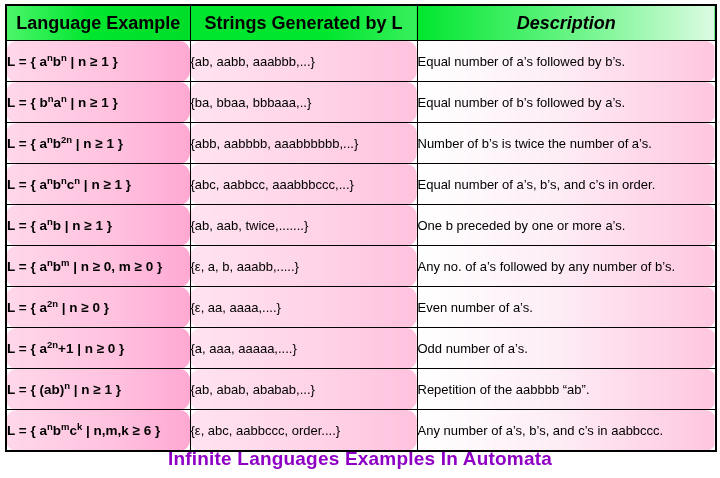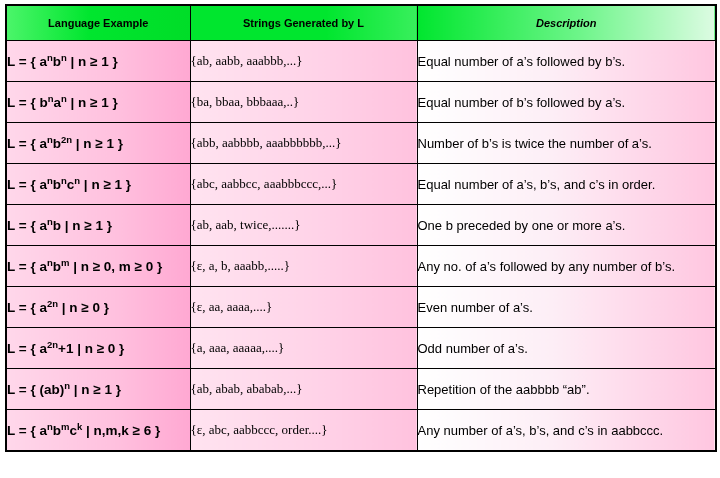--- a/index.html
+++ b/index.html
@@ -28,44 +28,44 @@
 
   table.lang-table th,
   table.lang-table td {
     border: 1px solid #000000;
     padding: 0;
     vertical-align: middle;
   }
 
   th.head {
     height: 34px;
-    font-size: 11px;
+    font-size: 18px;
     font-weight: bold;
     color: #000000;
     text-align: center;
   }
   th.head-0 { background: linear-gradient(to right, #4bf56a 0%, #00e62e 45%, #00dd28 100%); }
   th.head-1 { background: linear-gradient(to right, #00e62e 0%, #00e62e 60%, #38ef5c 100%); }
   th.head-2 { background: linear-gradient(to right, #00e62e 0%, #6ef58a 55%, #dcfbe2 100%); font-style: italic; }
 
   td.cell {
     height: 40px;
     font-size: 13px;
     color: #000000;
+    border-radius: 11px;
   }
   td.col-lang {
     background: linear-gradient(to right, #ffd7ea 0%, #ffc0de 60%, #ffa8d2 100%);
     font-weight: bold;
     font-size: 13.5px;
     padding-left: 10px;
   }
   td.col-strings {
     background: linear-gradient(to right, #ffe3f0 0%, #ffd3e8 55%, #ffc2de 100%);
     padding-left: 8px;
-    font-family: Liberation Serif, serif;
   }
   td.col-desc {
     background: linear-gradient(to right, #ffffff 0%, #fdeef6 45%, #ffc6e0 100%);
     padding-left: 8px;
   }
 
   .sup {
     font-size: 9.5px;
     vertical-align: super;
     line-height: 0;
@@ -159,14 +159,15 @@
 
       <tr>
         <td class="cell col-lang"><span>L = { a</span><span class="sup">n</span><span>b</span><span class="sup">m</span><span>c</span><span class="sup">k</span><span> | n,m,k ≥ 6 }</span></td>
         <td class="cell col-strings">{ε, abc, aabbccc, order....}</td>
         <td class="cell col-desc">Any number of a’s, b’s, and c’s in aabbccc.</td>
       </tr>
 
     </tbody>
   </table>
 
+  <div class="caption">Infinite Languages Examples In Automata</div>
 
 </div>
 
 </body></html>

